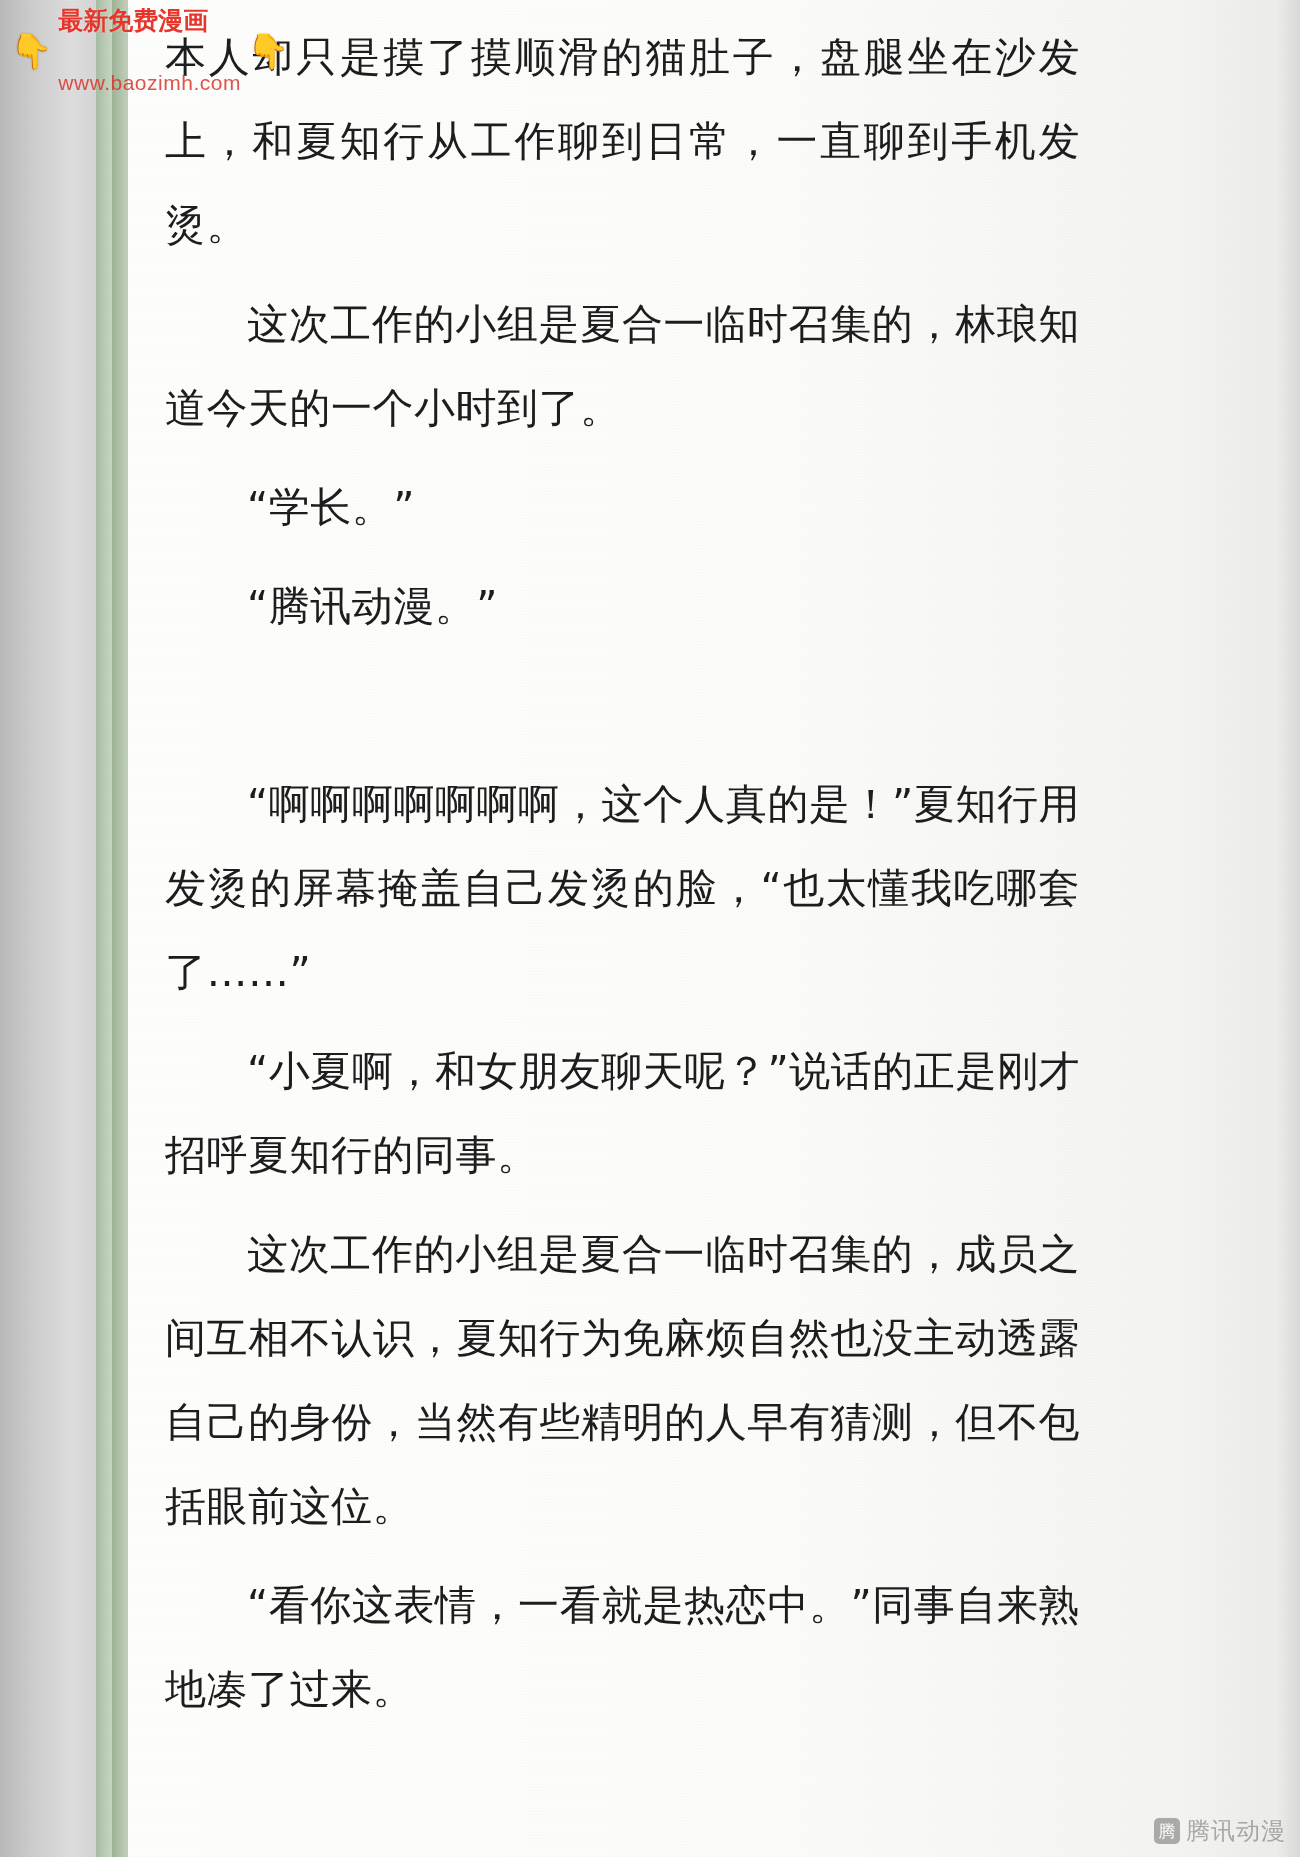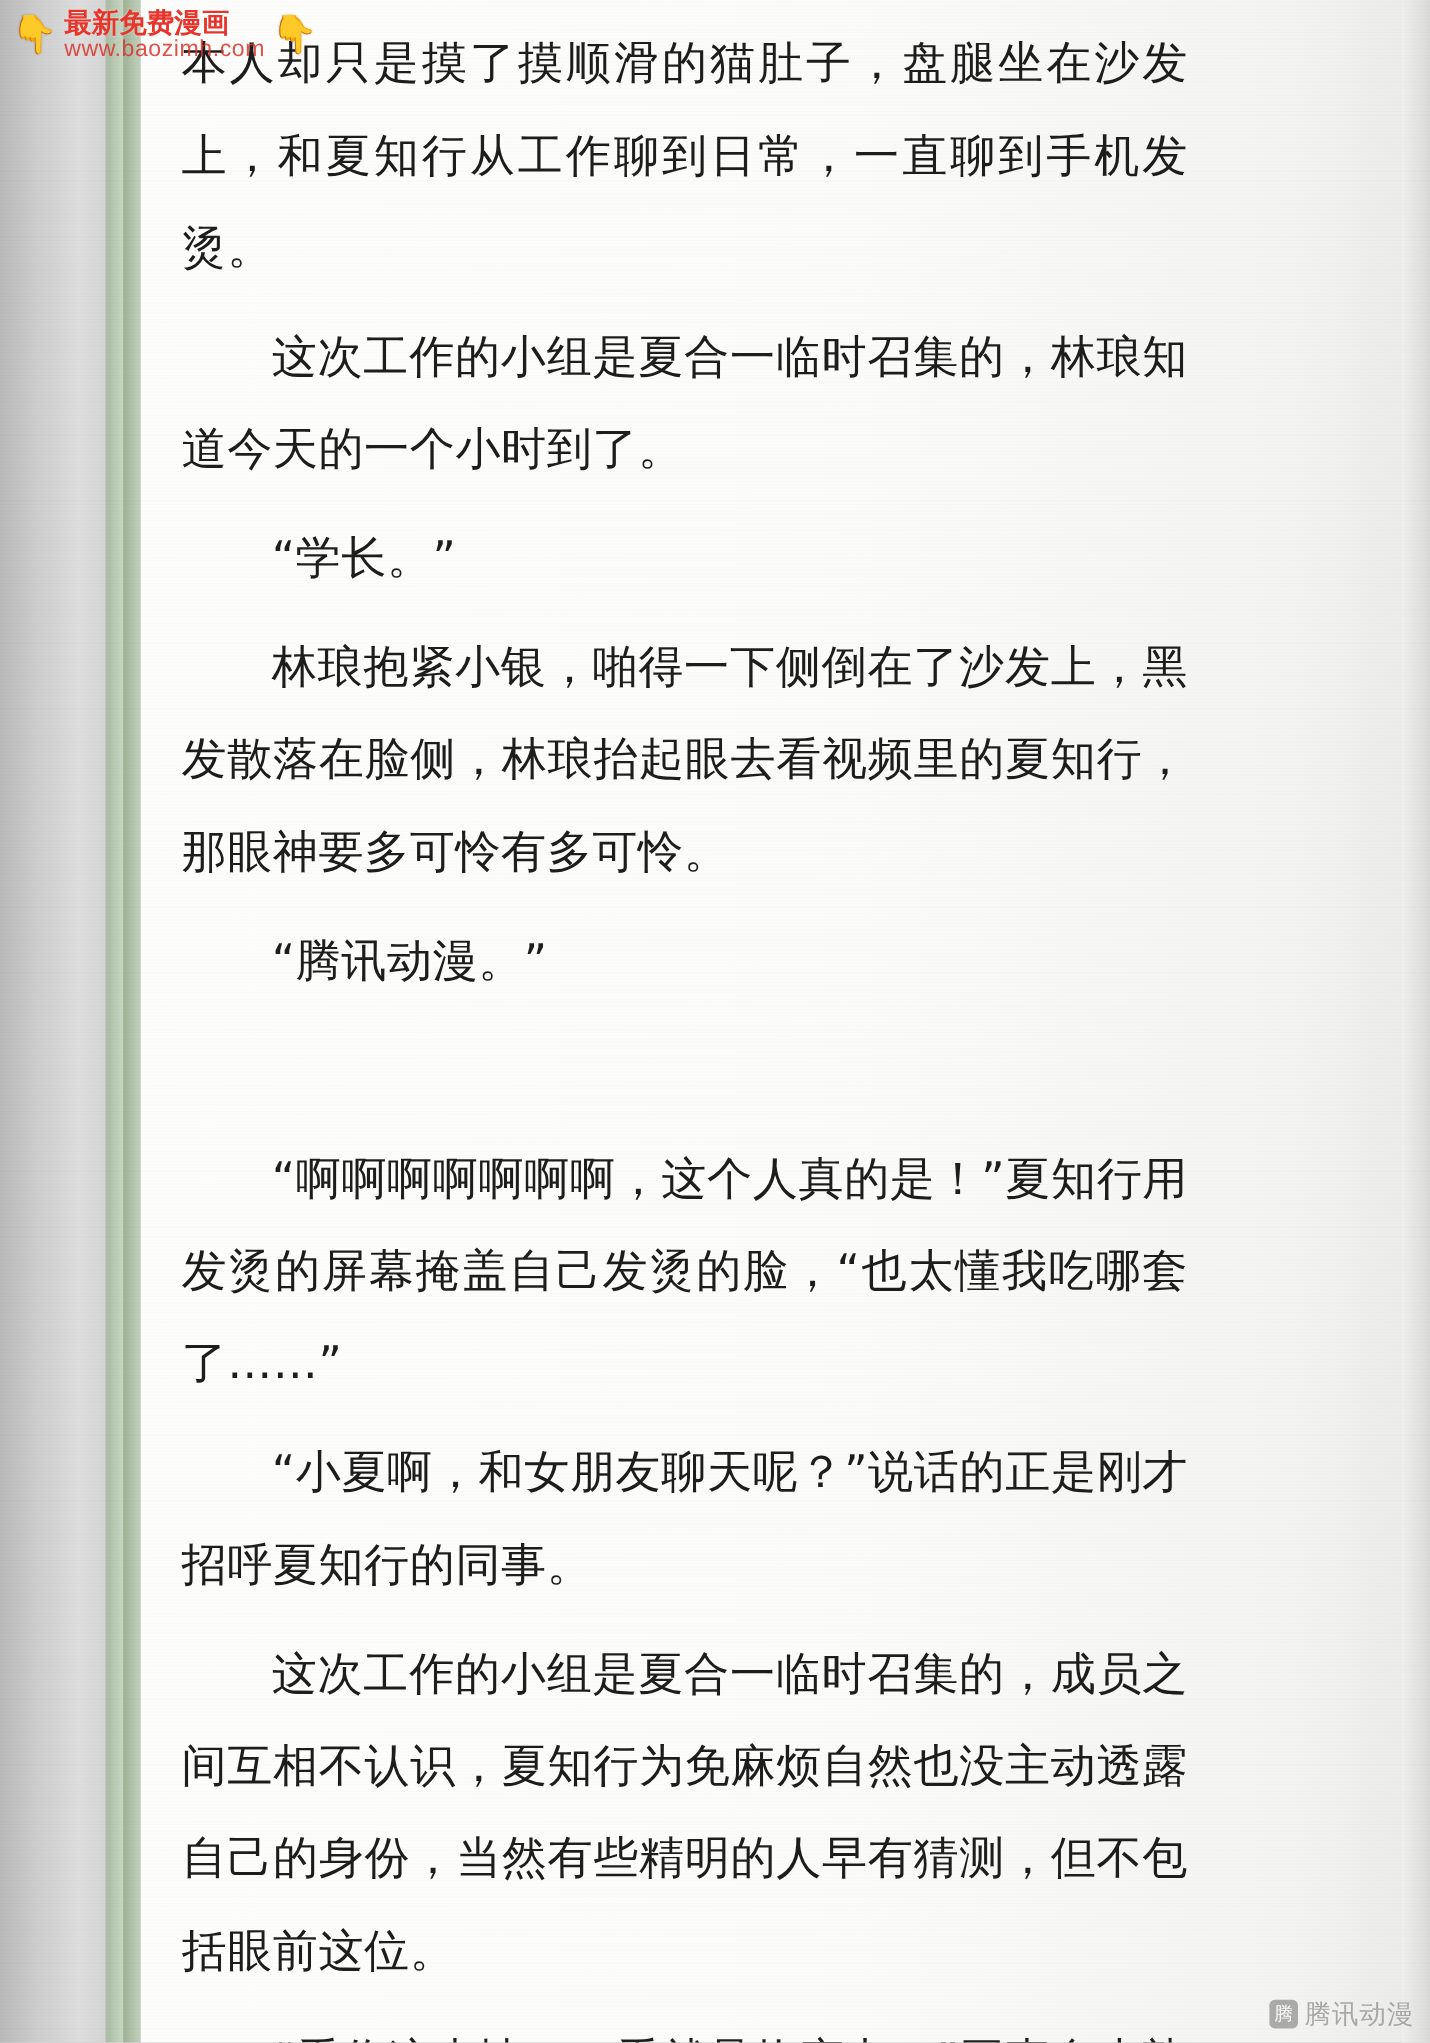--- a/index.html
+++ b/index.html
@@ -106,20 +106,21 @@
   .wm-hand {
     font-size: 34px;
     line-height: 1;
     color: #f5c243;
     text-shadow: 0 0 2px rgba(0,0,0,0.25);
   }
   .wm-text-block {
     display: flex;
     flex-direction: column;
     line-height: 1.05;
+    gap: 38px;
   }
   .wm-main {
     font-size: 25px;
     font-weight: bold;
     color: #e8352c;
     font-family: "DejaVu Sans", "Liberation Sans", sans-serif;
     text-shadow: 0 0 2px rgba(255,255,255,0.6);
   }
   .wm-url {
     font-size: 21px;
@@ -168,21 +169,20 @@
   <div class="bg-layer bg-green-strip"></div>
   <div class="bg-layer bg-green-strip2"></div>
   <div class="bg-layer bg-page-white"></div>
   <div class="bg-layer bg-right-edge"></div>
   <div class="bg-layer bg-noise"></div>
 
   <div class="content">
     <p class="first-line">本人却只是摸了摸顺滑的猫肚子，盘腿坐在沙发上，和夏知行从工作聊到日常，一直聊到手机发烫。</p>
     <p class="indent">这次工作的小组是夏合一临时召集的，林琅知道今天的一个小时到了。</p>
     <p class="indent">“学长。”</p>
-    <p class="indent">林琅抱紧小银，啪得一下侧倒在了沙发上，黑发散落在脸侧，林琅抬起眼去看视频里的夏知行，那眼神要多可怜有多可怜。</p>
     <p class="indent">“腾讯动漫。”</p>
     <p class="blank"></p>
     <p class="indent">“啊啊啊啊啊啊啊，这个人真的是！”夏知行用发烫的屏幕掩盖自己发烫的脸，“也太懂我吃哪套了……”</p>
     <p class="indent">“小夏啊，和女朋友聊天呢？”说话的正是刚才招呼夏知行的同事。</p>
     <p class="indent">这次工作的小组是夏合一临时召集的，成员之间互相不认识，夏知行为免麻烦自然也没主动透露自己的身份，当然有些精明的人早有猜测，但不包括眼前这位。</p>
     <p class="indent">“看你这表情，一看就是热恋中。”同事自来熟地凑了过来。</p>
 
   </div>
 
   <div class="watermark-tl">

